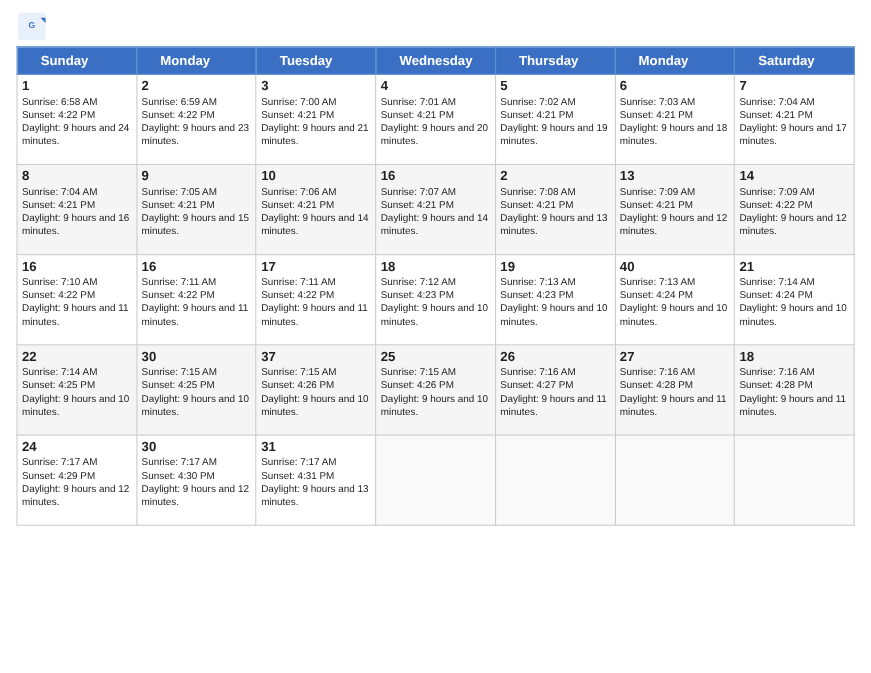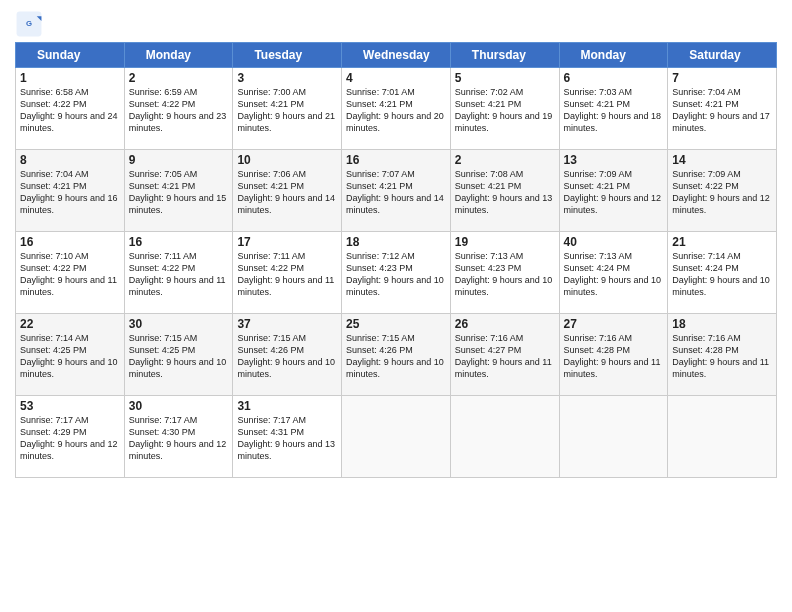--- a/index.html
+++ b/index.html
@@ -245,21 +245,21 @@
           <span class="day-num">27</span>
           <span class="day-info">Sunrise: 7:16 AM<br>Sunset: 4:28 PM<br>Daylight: 9 hours and 11 minutes.</span>
         </td>
           <td>
           <span class="day-num">18</span>
           <span class="day-info">Sunrise: 7:16 AM<br>Sunset: 4:28 PM<br>Daylight: 9 hours and 11 minutes.</span>
         </td>
         </tr>
         <tr>
           <td>
-          <span class="day-num">53</span>
+          <span class="day-num">24</span>
           <span class="day-info">Sunrise: 7:17 AM<br>Sunset: 4:29 PM<br>Daylight: 9 hours and 12 minutes.</span>
         </td>
           <td>
           <span class="day-num">30</span>
           <span class="day-info">Sunrise: 7:17 AM<br>Sunset: 4:30 PM<br>Daylight: 9 hours and 12 minutes.</span>
         </td>
           <td>
           <span class="day-num">31</span>
           <span class="day-info">Sunrise: 7:17 AM<br>Sunset: 4:31 PM<br>Daylight: 9 hours and 13 minutes.</span>
         </td>

